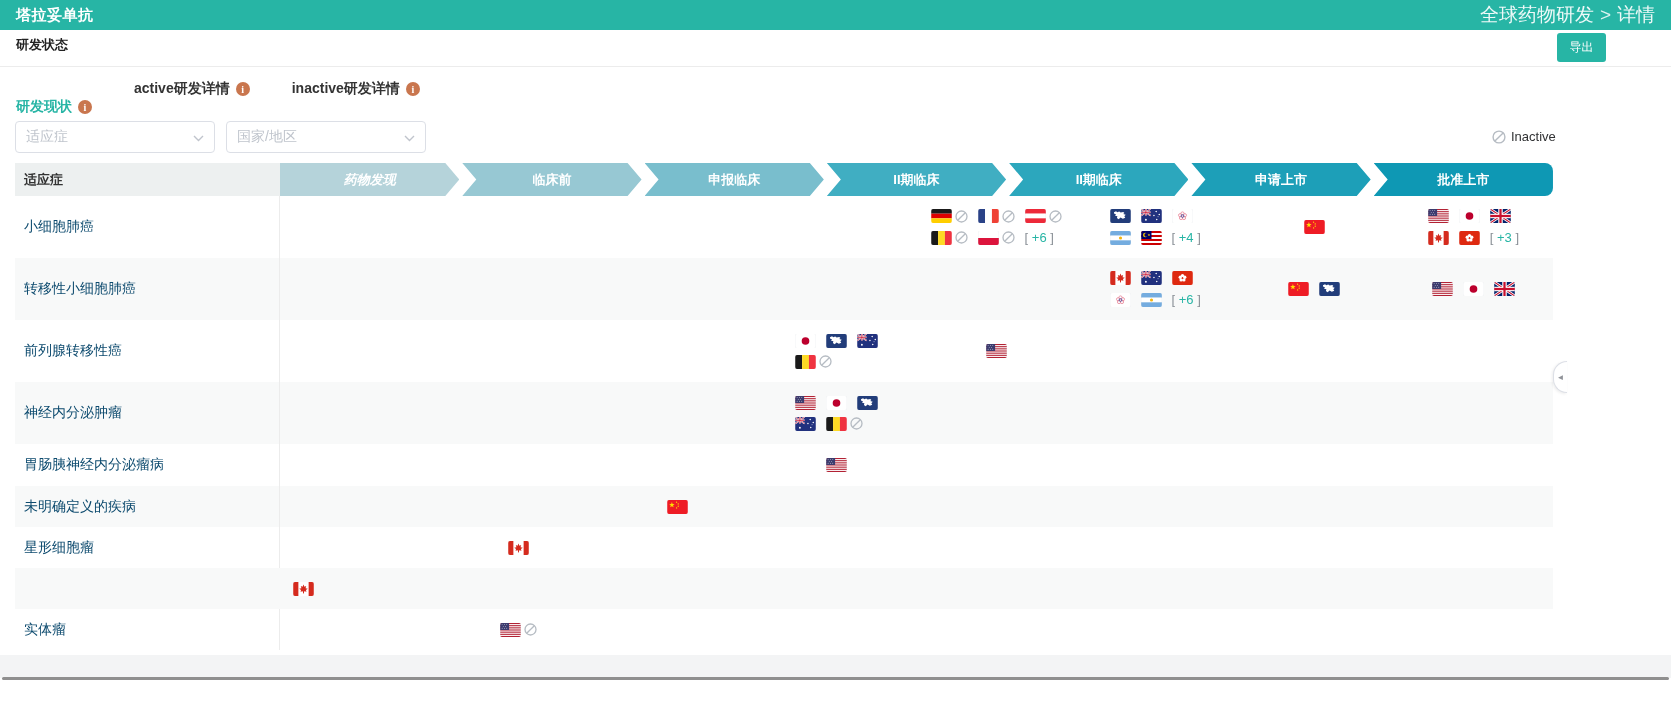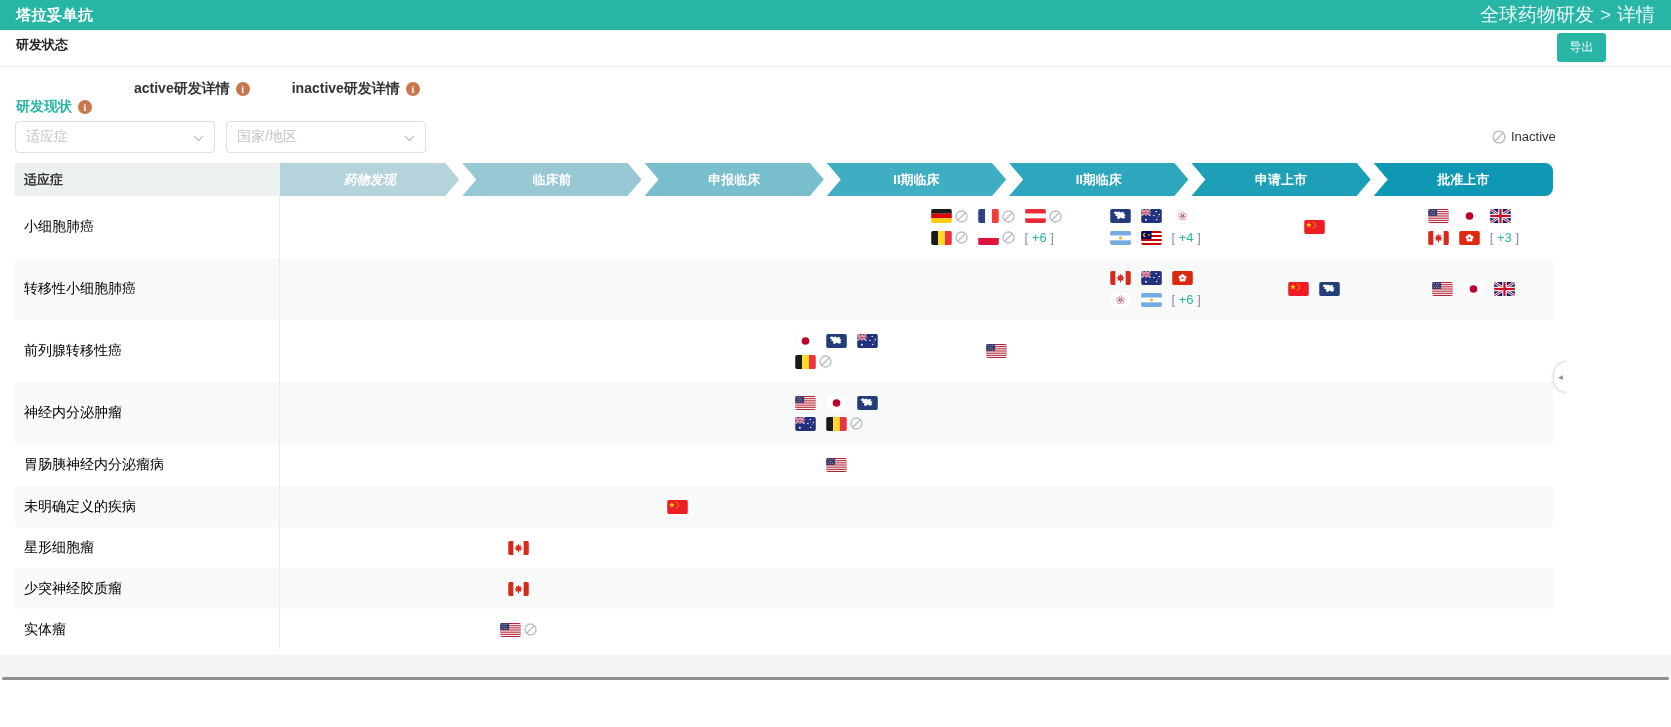--- a/index.html
+++ b/index.html
@@ -40,21 +40,21 @@
   .th-indication{width:265px;background:#edf0f0;display:flex;align-items:center;padding-left:9px;
     font-size:13px;font-weight:bold;color:#333;box-sizing:border-box;}
   .phases{flex:1;display:flex;gap:3px;}
   .phase-seg{flex:1;display:flex;align-items:center;justify-content:center;color:#fff;font-size:13px;font-weight:bold;
     clip-path:polygon(0 0,calc(100% - 14px) 0,100% 50%,calc(100% - 14px) 100%,0 100%,14px 50%);}
   .phase-seg:first-child{clip-path:polygon(0 0,calc(100% - 14px) 0,100% 50%,calc(100% - 14px) 100%,0 100%);}
   .phase-seg:last-child{clip-path:polygon(0 0,100% 0,100% 100%,0 100%,14px 50%);border-radius:0 8px 8px 0;}
   .t-row{display:flex;align-items:stretch;}
   .t-row.alt{background:#f8f9f9;}
   .row-label{width:265px;display:flex;align-items:center;padding-left:9px;box-sizing:border-box;
-    font-size:14px;color:#000000;border-right:1px solid #ececec;}
+    font-size:14px;color:#0c4a6e;border-right:1px solid #ececec;}
   .cells{flex:1;display:flex;}
   .cell{flex:1;display:flex;align-items:center;justify-content:center;}
   .lines{display:flex;flex-direction:column;align-items:flex-start;gap:7px;}
   .line{display:flex;align-items:center;gap:10px;}
   .unit{display:inline-flex;align-items:center;gap:3px;cursor:pointer;}
   .flag{width:21px;height:14px;border-radius:2px;overflow:hidden;display:inline-block;line-height:0;}
   .flag.bordered{box-shadow:inset 0 0 0 1px #e1e4e8;}
   .flag svg{display:block;}
   .slash{display:inline-block;line-height:0;}
   .more-badge{font-size:13px;color:#27b5a5;white-space:nowrap;cursor:pointer;}
@@ -858,21 +858,20 @@
           </div>
           <div class="cell"></div>
           <div class="cell"></div>
           <div class="cell"></div>
           <div class="cell"></div>
           <div class="cell"></div>
           <div class="cell"></div>
         </div>
       </div>
       <div class="t-row alt" style="height: 41px;">
-        <div class="row-label">少突神经胶质瘤</div>
         <div class="cells">
           <div class="cell"></div>
           <div class="cell">
             <div class="lines">
               <div class="line">
                 <span class="unit">
                   <span class="flag bordered" title="Canada">
                     <svg width="21" height="14" viewBox="0 0 22 15" xmlns="http://www.w3.org/2000/svg">
                       <rect width="22" height="15" fill="#fff"></rect>
                       <rect width="5.5" height="15" fill="#D52B1E"></rect>

